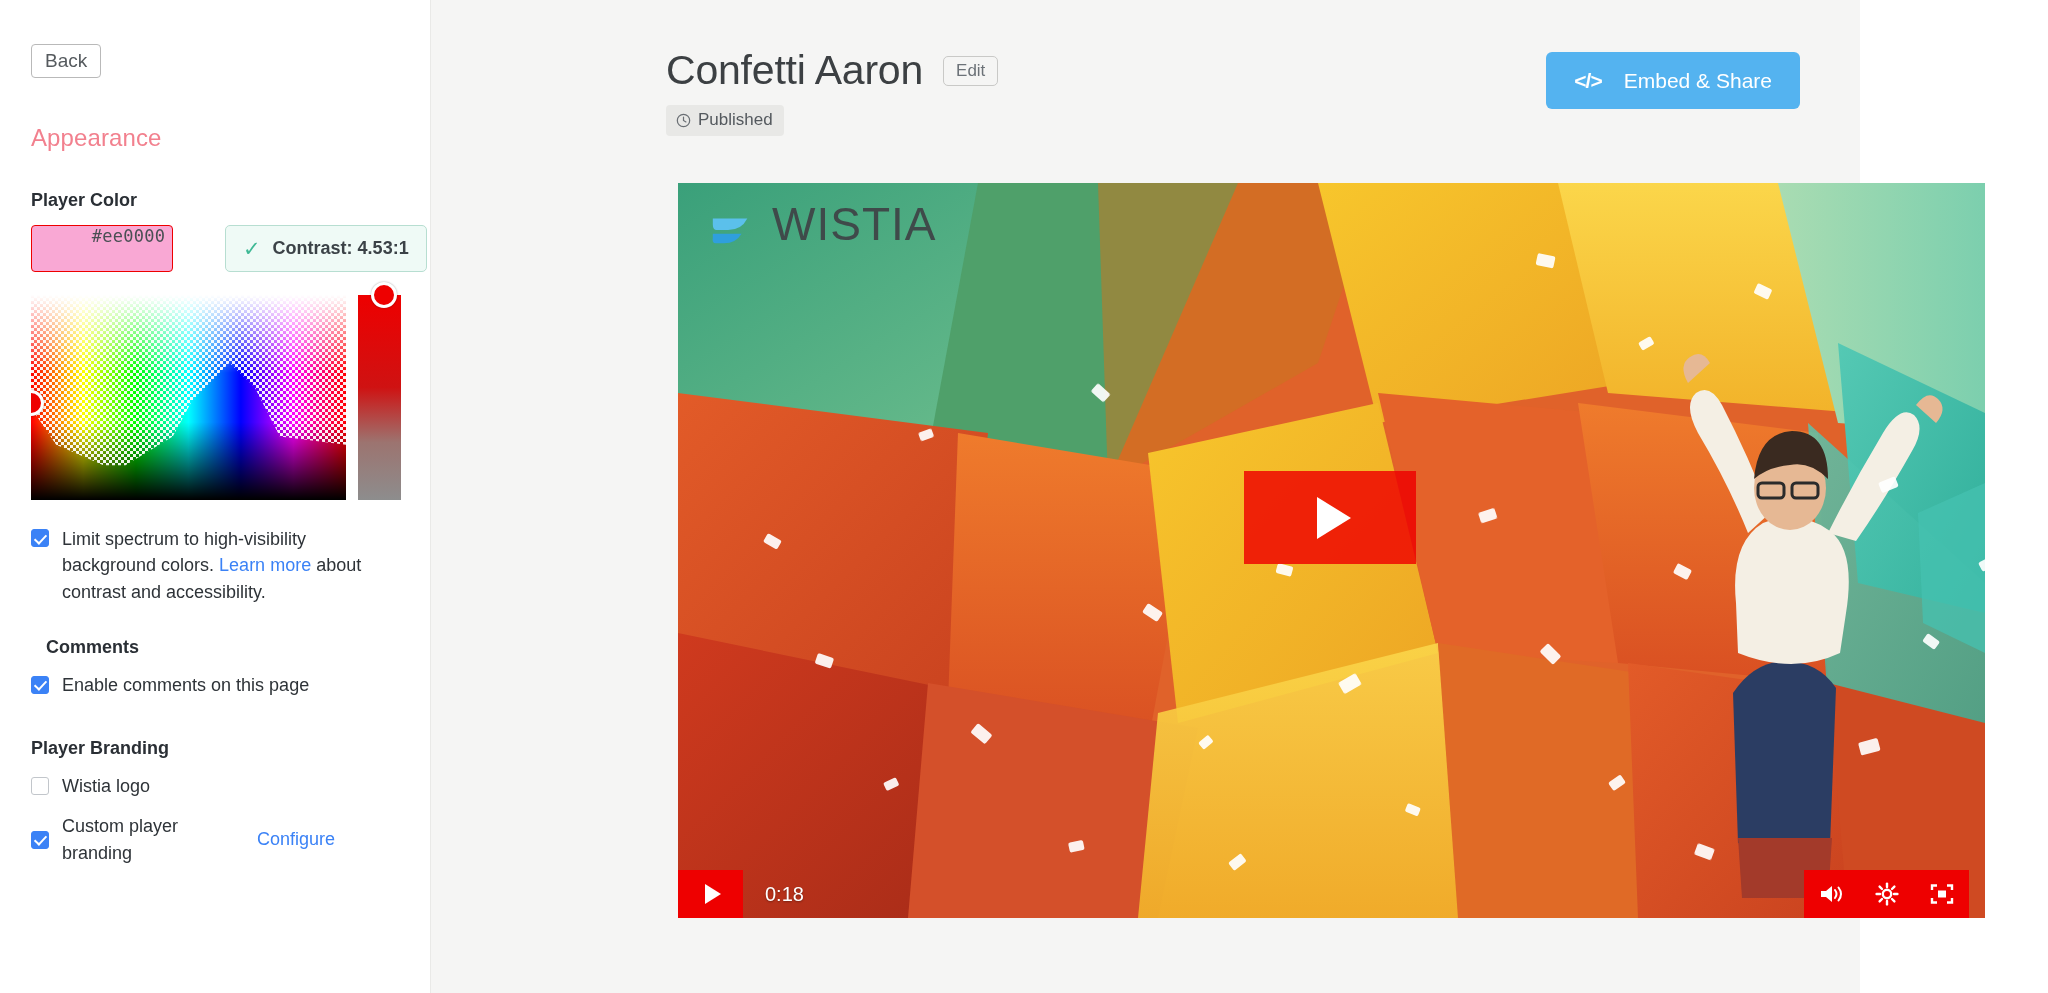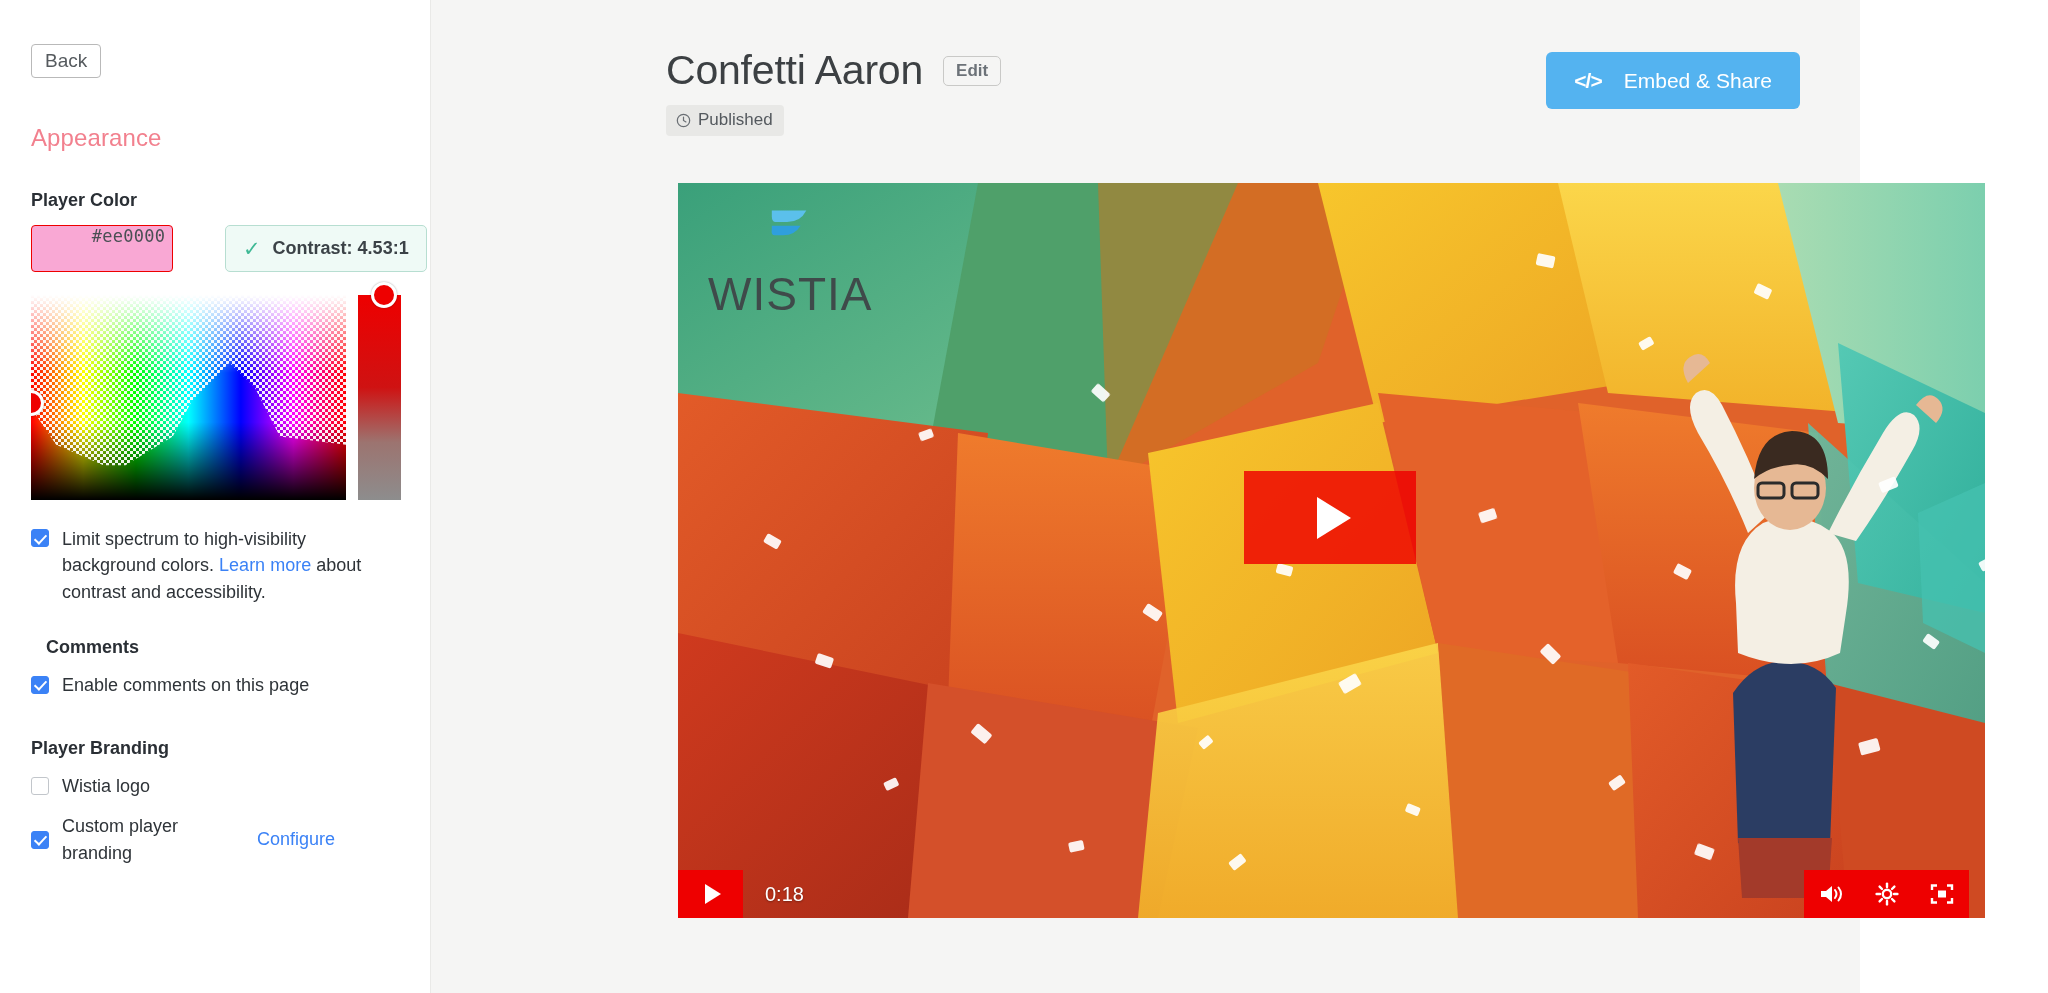--- a/index.html
+++ b/index.html
@@ -174,21 +174,20 @@
   .edit-btn {
     border: 1px solid #c9c9c7;
     border-radius: 5px;
     background: transparent;
     color: #6c7278;
     font-size: 17px;
     padding: 5px 12px 6px 12px;
     line-height: 1;
     cursor: pointer;
     font-family: "Liberation Sans", sans-serif;
-    font-weight: bold;
   }
   .status-badge {
     display: inline-flex; align-items: center; gap: 7px;
     background: #e8e8e6;
     border-radius: 4px;
     padding: 5px 11px 6px 10px;
     font-size: 17px;
     color: #54595e;
     margin-top: 14px;
   }
@@ -210,21 +209,21 @@
   
   .video-wrap {
     position: absolute;
     left: 247px; top: 183px;
     width: 1307px; height: 735px;
     overflow: hidden;
   }
   .video-bg { position: absolute; inset: 0; }
   .wistia-logo {
     position: absolute; left: 30px; top: 14px;
-    display: flex; align-items: center; gap: 24px; flex-direction: column;
+    display: flex; align-items: flex-end; gap: 18px;
   }
   .wistia-mark { width: 46px; height: 46px; }
   .wistia-word {
     font-size: 46px; color: #3f4a4a; letter-spacing: 1px;
     font-family: "Liberation Sans", sans-serif; font-weight: 400;
   }
   .big-play {
     position: absolute; left: 566px; top: 288px;
     width: 172px; height: 93px;
     background: rgba(238,0,0,.82);

